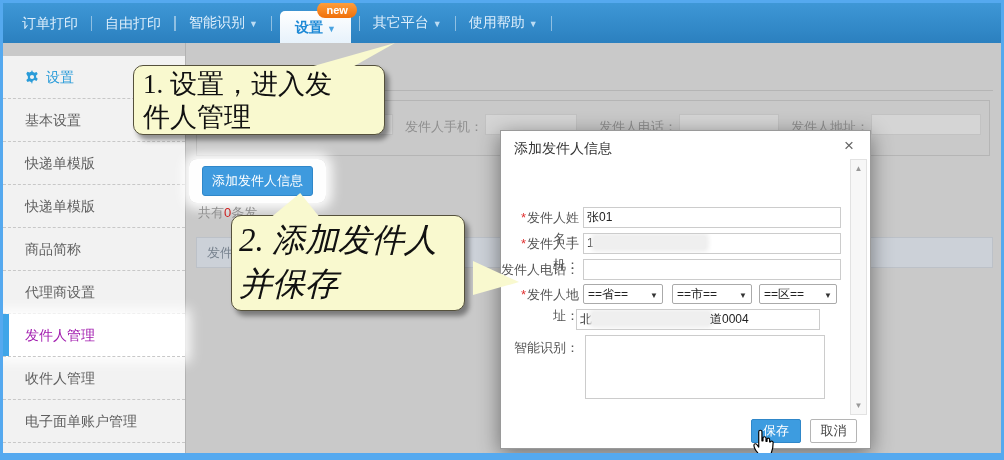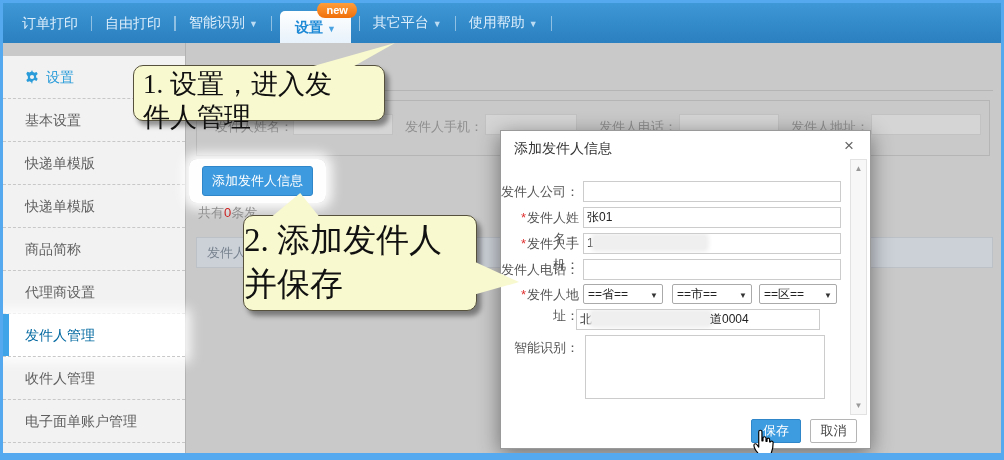--- a/index.html
+++ b/index.html
@@ -22,21 +22,21 @@
   .badge-new{position:absolute;top:-9px;right:-6px;background:linear-gradient(#ffa13f,#f06f0a);
              color:#fff;font-size:11px;font-weight:bold;padding:1px 9px;border-radius:9px;line-height:14px;}
 
   
   .side{position:absolute;left:0;top:40px;width:182px;bottom:0;background:#c9c9c9;border-right:1px solid #b2b2b2;}
   .side-inner{position:absolute;top:13px;left:0;right:0;bottom:0;background:#f2f2f2;}
   .side-item{height:42px;line-height:42px;padding-left:22px;border-bottom:1px dashed #c8c8c8;
              font-size:14px;color:#5f5f5f;position:relative;cursor:pointer;}
   .side-item.hdr{color:#2a9cd9;cursor:default;}
   .side-item.hdr svg{vertical-align:-2px;margin-right:7px;}
-  .side-item.active{background:#fff;color:#0369a1;box-shadow:0 0 12px 5px rgba(255,255,255,.95);z-index:5;}
+  .side-item.active{background:#fff;color:#a21caf;box-shadow:0 0 12px 5px rgba(255,255,255,.95);z-index:5;}
   .side-item.active::before{content:"";position:absolute;left:0;top:0;bottom:0;width:6px;background:#3fa5e8;}
   .sup-new{color:#e23b2e;font-size:11px;vertical-align:7px;margin-left:3px;}
 
   
   .main{position:absolute;left:183px;top:40px;right:0;bottom:0;}
   .topline{position:absolute;left:10px;right:8px;top:47px;border-top:1px solid #b5b5b5;}
   .fpanel{position:absolute;left:10px;top:57px;width:792px;height:54px;border:1px solid #b5b5b5;}
   .fg{position:absolute;top:17px;font-size:13px;color:#8f8f8f;}
   .fin{position:absolute;top:13px;height:21px;background:#d5d5d5;border:1px solid #c2c2c2;box-sizing:border-box;}
   .addwrap{position:absolute;left:3px;top:116px;background:rgba(255,255,255,.97);border-radius:8px;
@@ -70,22 +70,22 @@
   .m-scroll .sdn{position:absolute;bottom:4px;left:0;right:0;text-align:center;font-size:8px;color:#999;cursor:pointer;}
   .m-save{position:absolute;left:250px;top:288px;width:50px;height:24px;background:#3d9ce0;color:#fff;
           border:1px solid #2f87c9;font-size:13px;border-radius:2px;cursor:pointer;}
   .m-cancel{position:absolute;left:309px;top:288px;width:47px;height:24px;background:#fff;color:#444;
           border:1px solid #b5b5b5;font-size:13px;border-radius:2px;cursor:pointer;}
 
   
   .co{position:absolute;background:#f9f9cf;border:1px solid #55513c;border-radius:10px;color:#111;
       font-family:"Liberation Serif",serif;z-index:70;box-shadow:4px 5px 5px rgba(0,0,0,.4);
       box-sizing:border-box;}
-  .co1{left:130px;top:62px;width:252px;height:56px;font-size:27px;line-height:33px;padding:2px 9px;}
-  .co2{left:240px;top:212px;width:234px;height:96px;font-size:33px;line-height:44px;padding:2px 0;}
+  .co1{left:130px;top:62px;width:252px;height:70px;font-size:27px;line-height:33px;padding:2px 9px;}
+  .co2{left:228px;top:212px;width:234px;height:96px;font-size:33px;line-height:44px;padding:2px 7px;font-style:italic;}
   .tail{position:absolute;background:#f9f9cf;z-index:71;filter:drop-shadow(3px 3px 2px rgba(0,0,0,.35));}
   .tail1{left:300px;top:40px;width:92px;height:26px;clip-path:polygon(0 100%,100% 0,50% 100%);}
   .tail2a{left:266px;top:190px;width:52px;height:26px;clip-path:polygon(0 100%,100% 100%,60% 0);}
   .tail2b{left:470px;top:258px;width:46px;height:34px;clip-path:polygon(0 0,0 100%,100% 62%);}
 
   .cursor{position:absolute;left:747px;top:424px;z-index:80;}
 </style>
 </head>
 <body>
 
@@ -154,24 +154,20 @@
 
     <div class="theader">
       <span>发件人姓</span>
     </div>
   </div>
 
   <div class="modal">
     <div class="m-title">添加发件人信息</div>
     <div class="m-close">×</div>
 
-    <div class="m-row" style="top:50px">
-      <span class="m-label">发件人公司：</span>
-      <span class="m-input"></span>
-    </div>
 
     <div class="m-row" style="top:76px">
       <span class="m-label"><span class="req">*</span><span>发件人姓名：</span></span>
       <span class="m-input">张01</span>
     </div>
 
     <div class="m-row" style="top:102px">
       <span class="m-label"><span class="req">*</span><span>发件人手机：</span></span>
       <span class="m-input"><span>1</span><span class="blur" style="width:112px"></span></span>
     </div>

